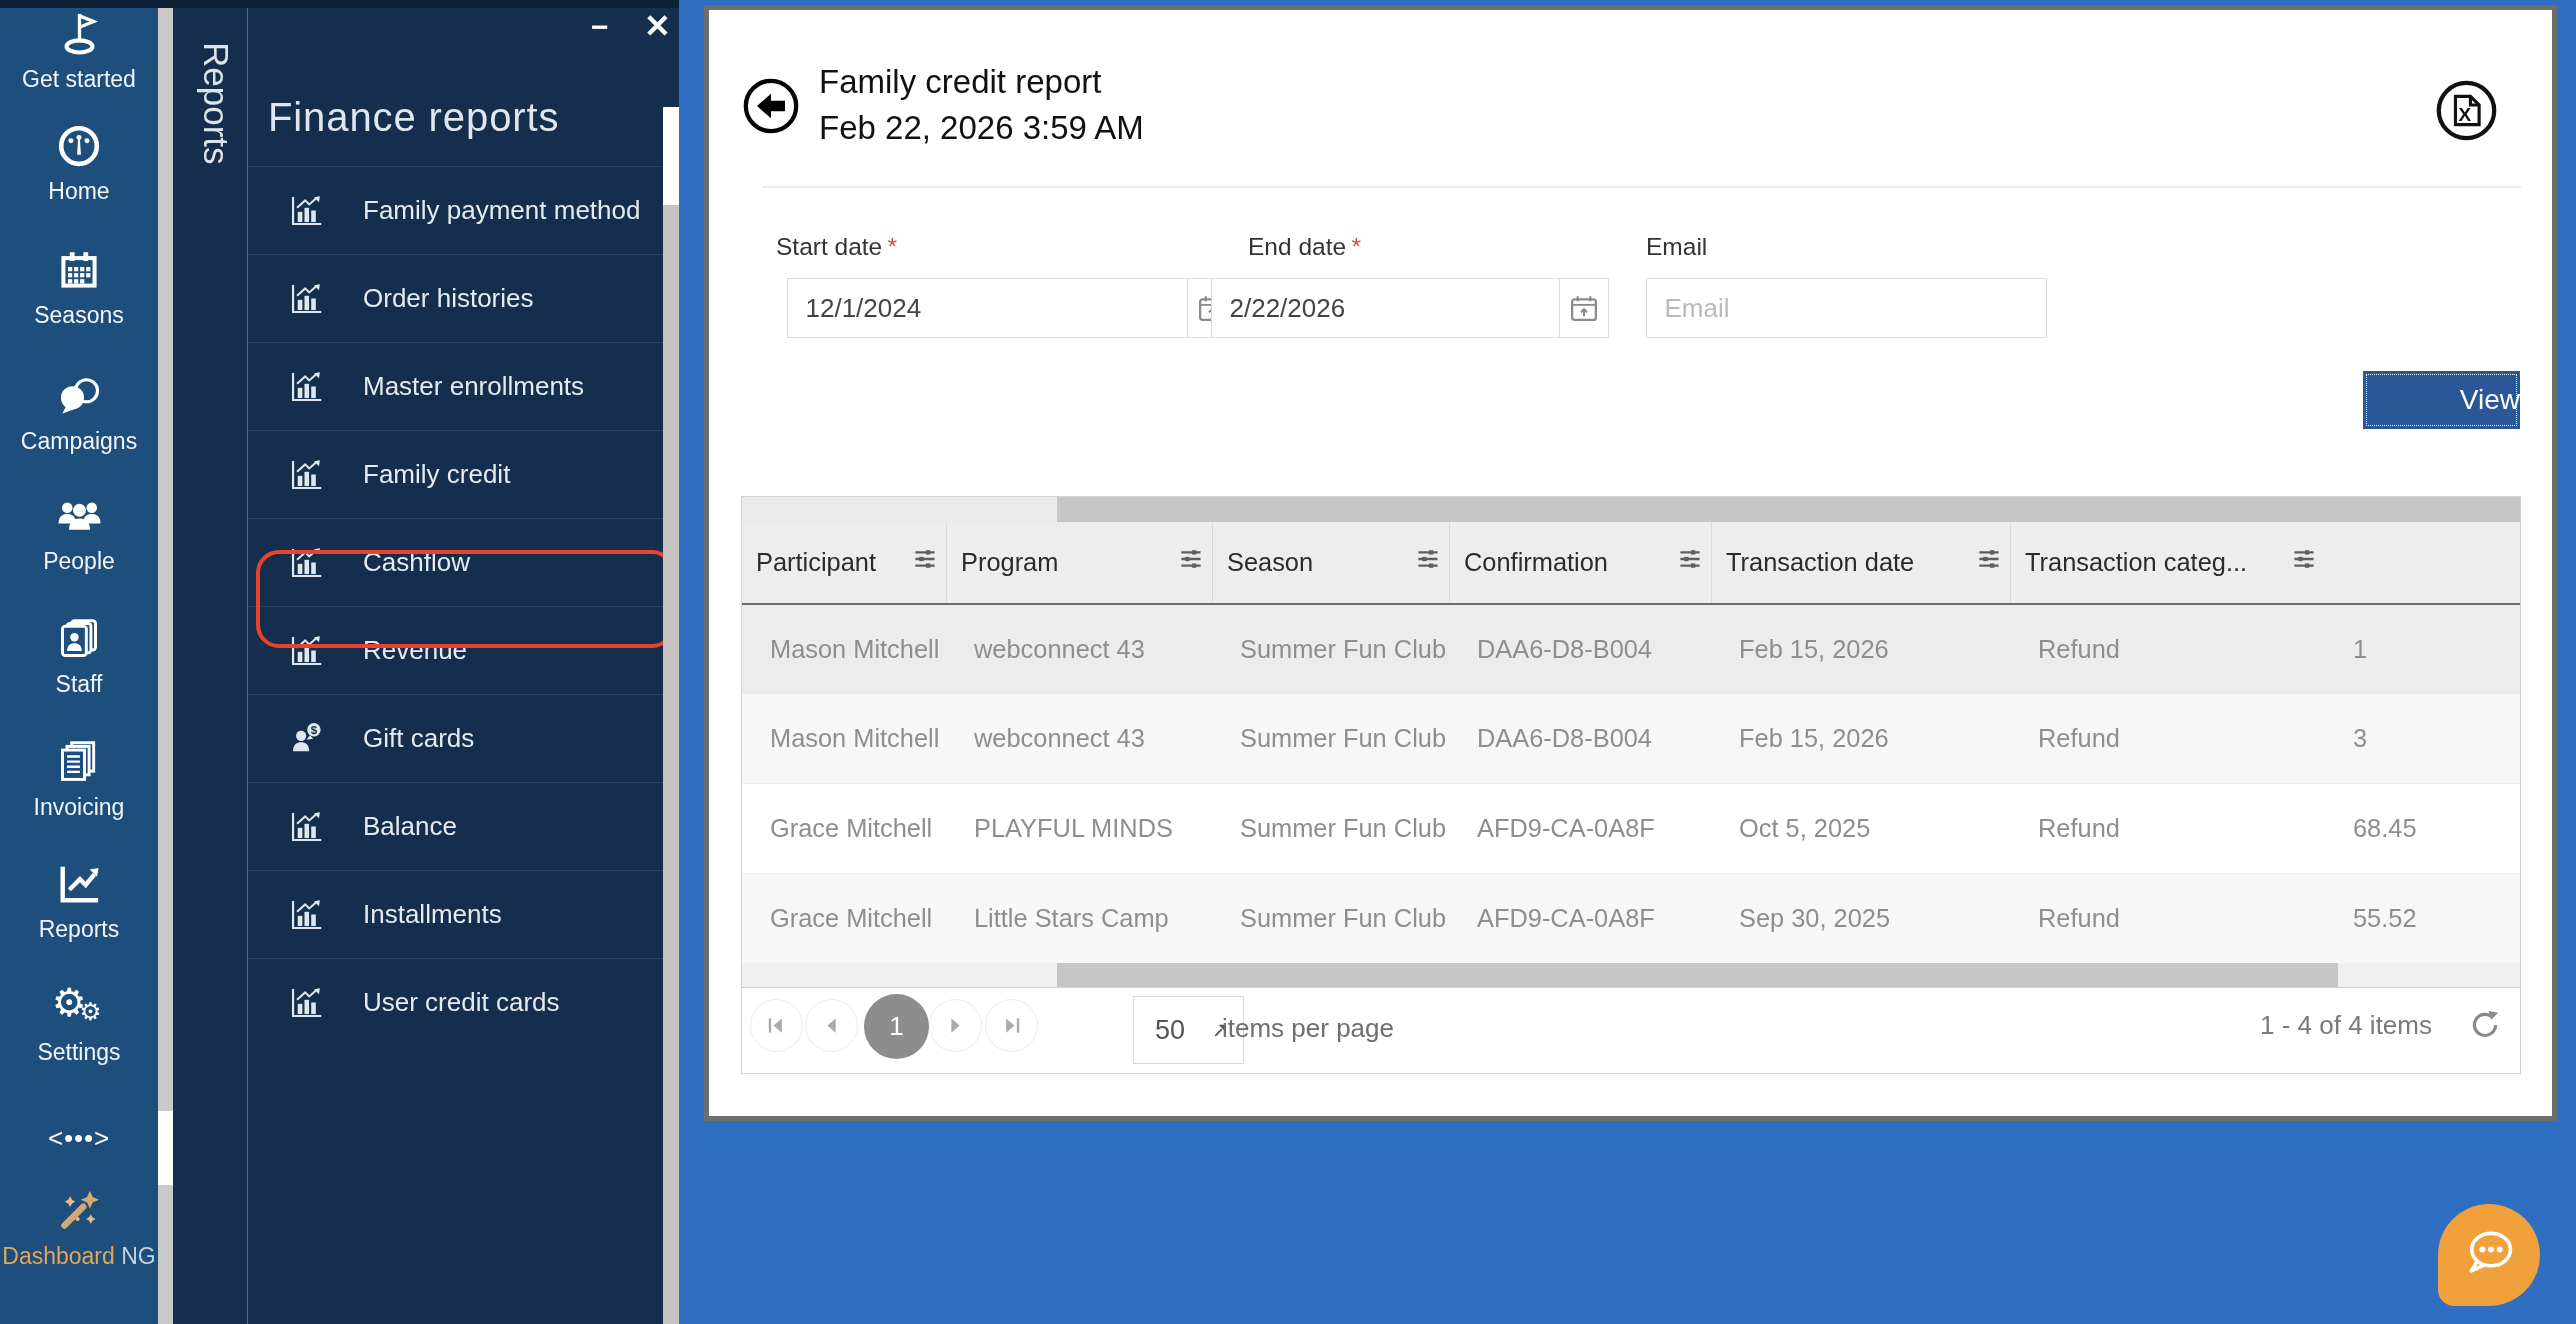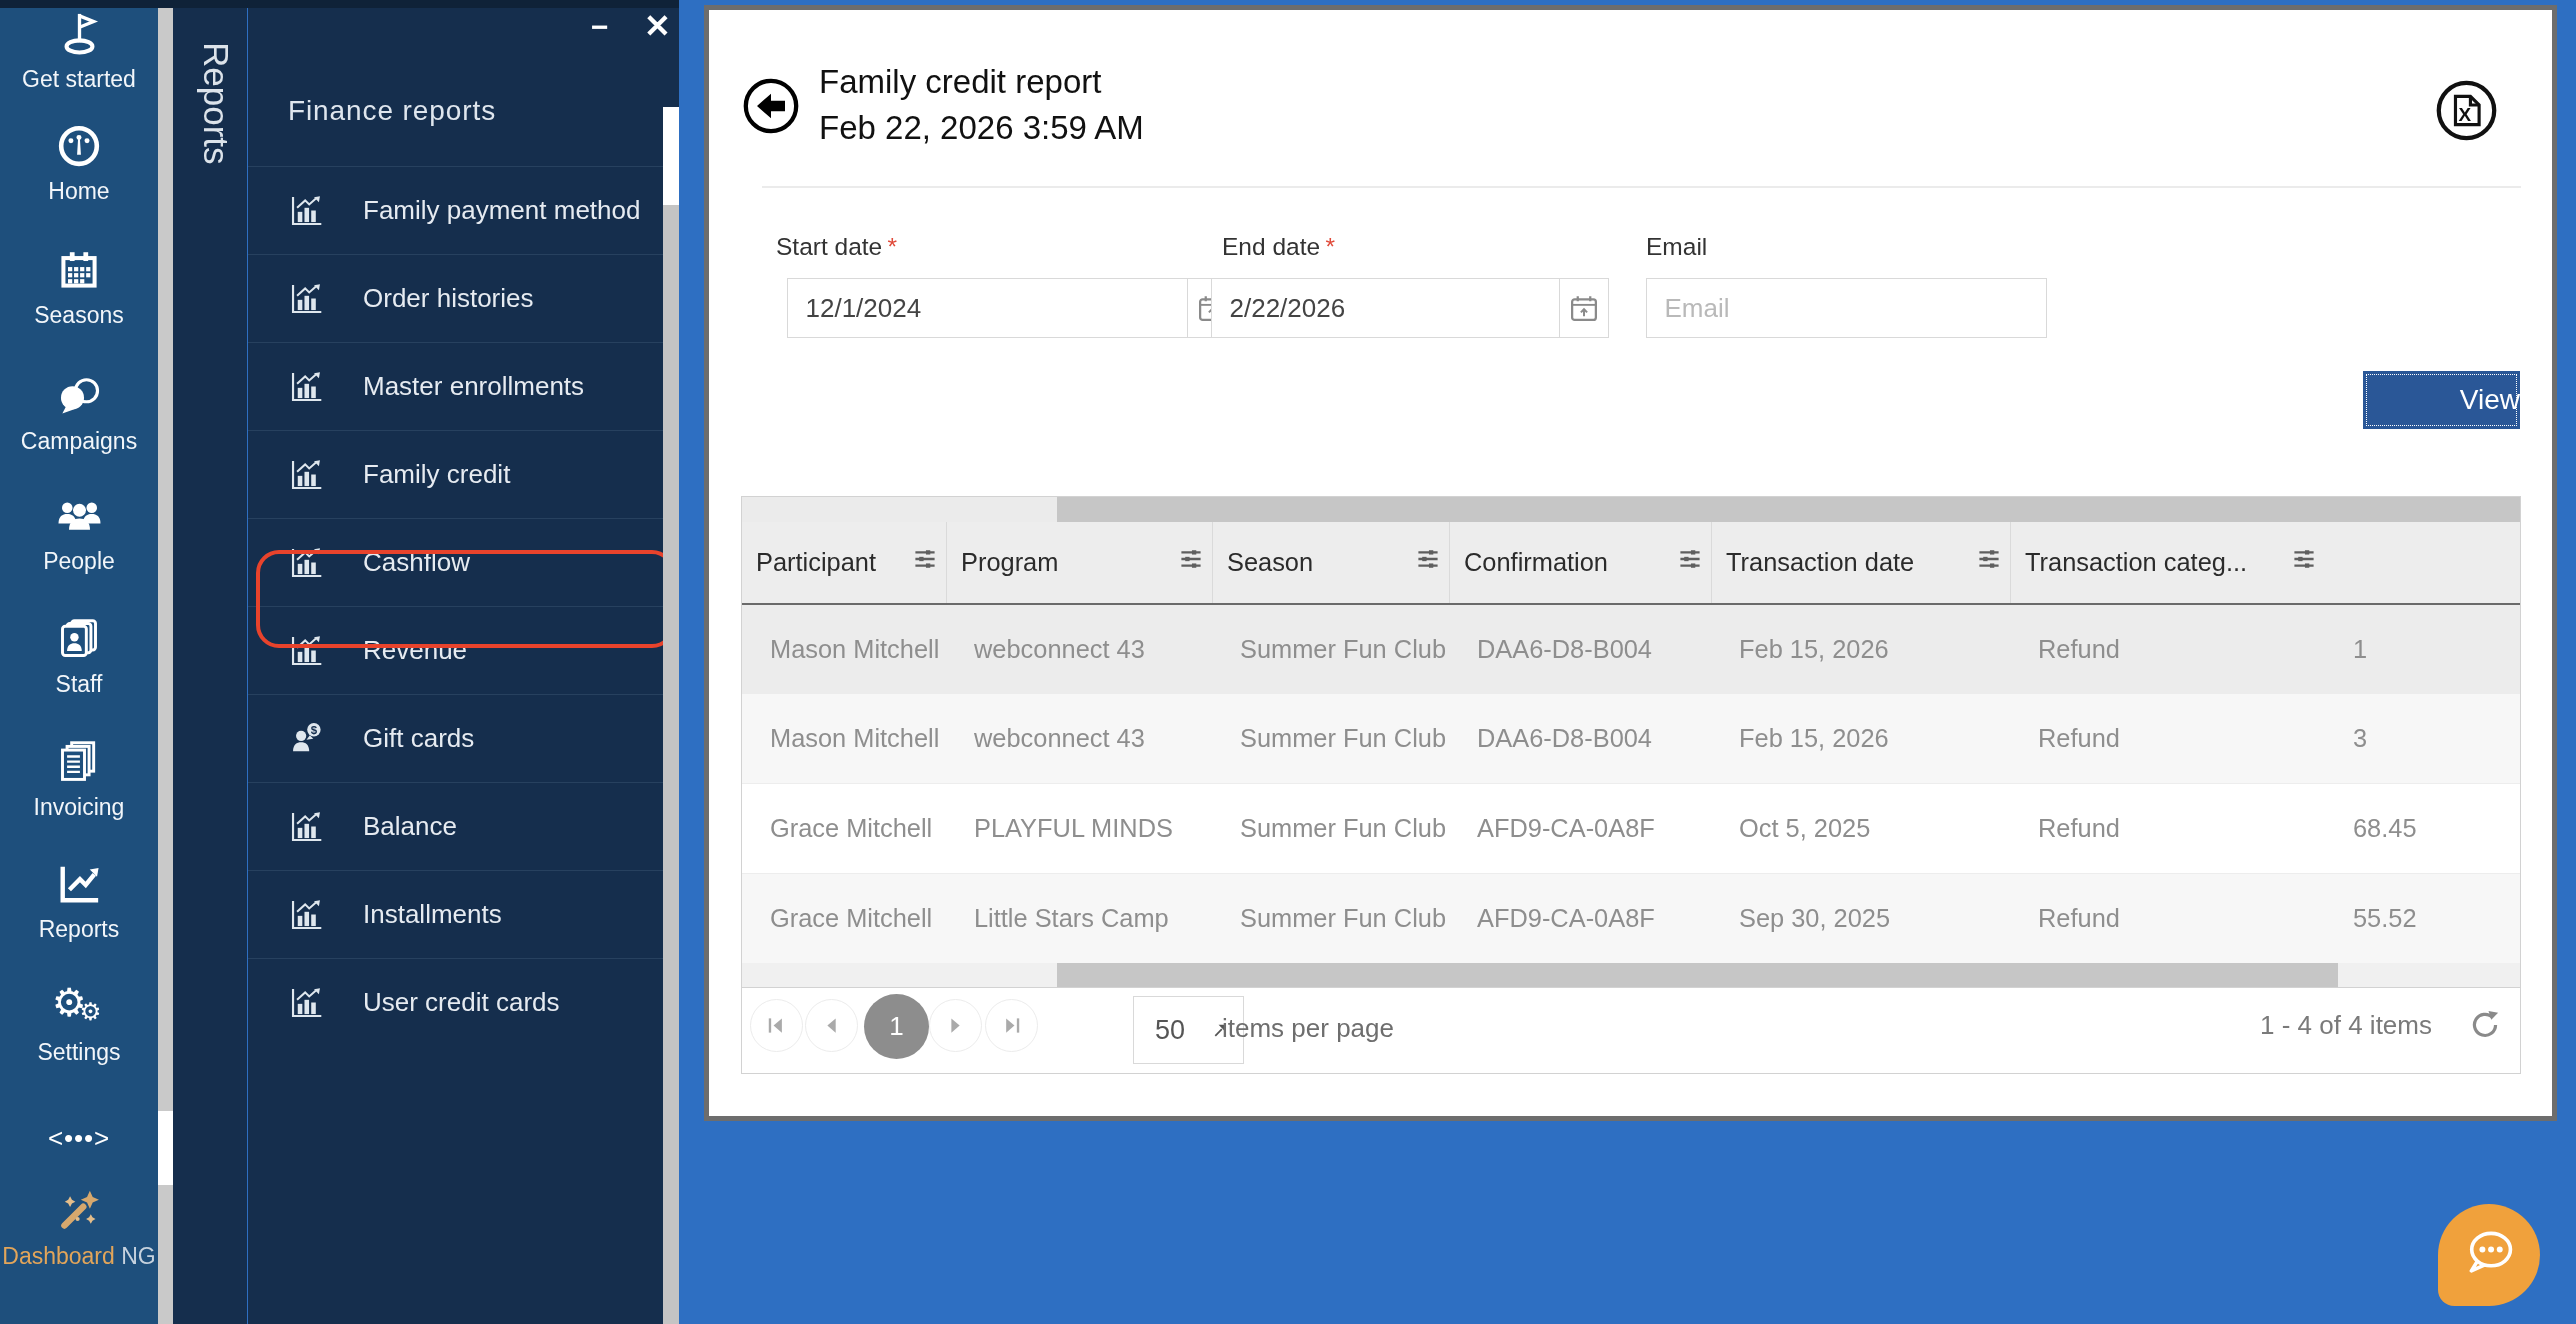--- a/index.html
+++ b/index.html
@@ -27,21 +27,21 @@
   
   .reports-tab { position:absolute; left:173px; top:0; width:74px; height:1325px; background:#152e4d; cursor:pointer; }
   .reports-tab .vlabel { position:absolute; left:63px; top:42px; transform:rotate(90deg);
                          transform-origin:left top; color:#dce3ea; font-size:35px; white-space:nowrap; }
 
   
   .fin-panel { position:absolute; left:248px; top:0; width:431px; height:1325px; background:#152e4d; }
   .win-btn { position:absolute; top:8.8px; color:#fff; font-size:30px; font-weight:bold; cursor:pointer; line-height:35px; }
   .win-min { left:343px; }
   .win-close { left:396px; font-size:32px; }
-  .fin-title { position:absolute; left:40px; top:95px; color:#dfe6ee; font-size:28px; font-weight:300; letter-spacing:0.9px; }
+  .fin-title { position:absolute; left:20px; top:95px; color:#dfe6ee; font-size:40px; font-weight:300; letter-spacing:0.9px; }
   .fin-list { position:absolute; left:0; top:166px; width:431px; }
   .fitem { border-top:0.9px solid #27415f; height:88px; display:flex; align-items:center;
            padding-left:41px; gap:39px; color:#e6ebf1; font-size:26px; cursor:pointer; }
   .fitem.tall { height:125px; display:block; padding:24.5px 21px 0 39px; line-height:39px; }
   .fitem.tall .ficon { display:inline-block; vertical-align:middle; margin-right:37px; }
   .fitem .ficon { flex:0 0 auto; width:35px; height:35px; }
   .red-box { position:absolute; left:8px; top:550px; width:419px; height:98px;
              border:4.4px solid #e8432c; border-radius:23px; pointer-events:none; }
   .fin-scroll { position:absolute; left:415px; top:107px; width:16px; height:1218px; background:#c4c4c4; }
   .fin-scroll .thumb { position:absolute; left:0; top:0; width:16px; height:98px; background:#ffffff; }
@@ -406,21 +406,21 @@
           <circle cx="20" cy="20" r="17.6" fill="none" stroke="#111" stroke-width="2.7"></circle>
           <path d="M13 11 h9.5 l5.5 5.5 v12.5 h-15 z" fill="none" stroke="#111" stroke-width="2"></path>
           <path d="M22.5 11 v5.5 h5.5" fill="none" stroke="#111" stroke-width="2"></path>
           <text x="19" y="26.5" font-size="12" font-weight="bold" fill="#111" text-anchor="middle" font-family="Liberation Sans, sans-serif">X</text>
         </svg>
       </span>
 
       <div class="hdr-divider"></div>
 
       <div class="f-label" style="left:67px"><span>Start date</span><span class="req">*</span></div>
-      <div class="f-label" style="left:513px"><span>End date</span><span class="req">*</span></div>
+      <div class="f-label" style="left:539px"><span>End date</span><span class="req">*</span></div>
       <div class="f-label" style="left:937px"><span>Email</span></div>
 
       <div class="f-input" style="left:78px;width:450px">
         <input value="12/1/2024" style="">
         <span class="cal-btn">
           <svg viewBox="0 0 24 24" width="30" height="30">
               <rect x="2.5" y="5" width="19" height="16.5" rx="2" fill="none" stroke="#8a8a8a" stroke-width="1.8"></rect>
               <path d="M7 2.5 v4 M17 2.5 v4" stroke="#8a8a8a" stroke-width="1.8"></path>
               <path d="M2.5 9.5 h19" stroke="#8a8a8a" stroke-width="1.5"></path>
               <path d="M12 18.5 v-5 M9.5 15.5 l2.5-2.5 2.5 2.5" fill="none" stroke="#8a8a8a" stroke-width="1.6"></path>

